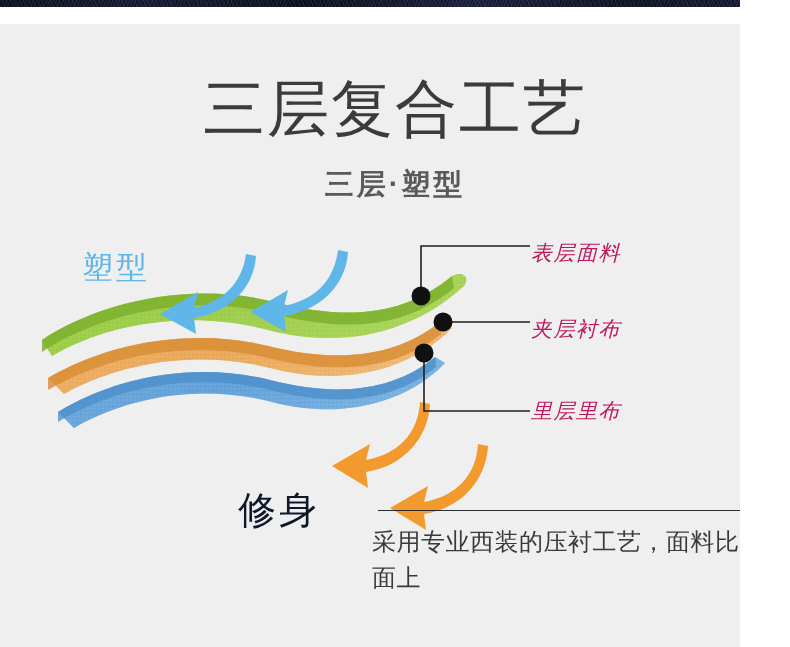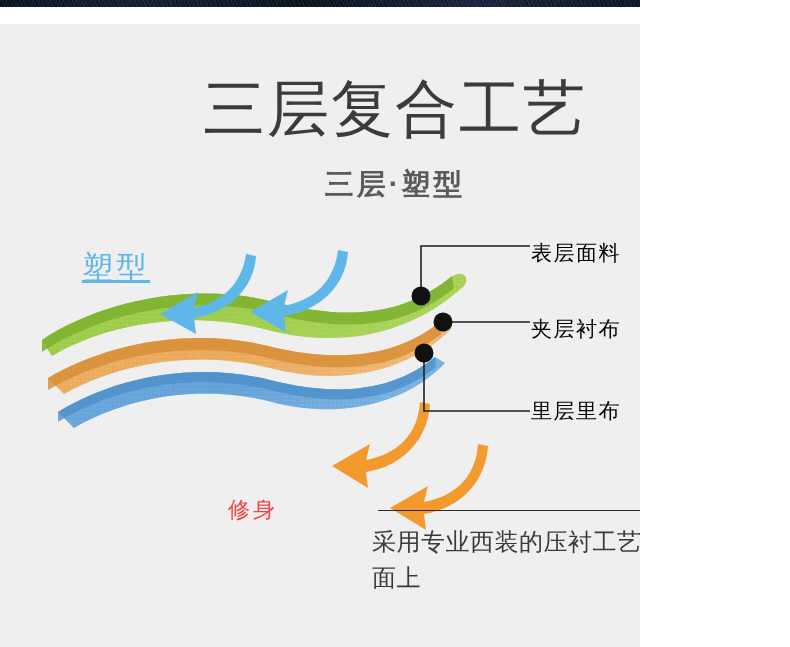--- a/index.html
+++ b/index.html
@@ -5,21 +5,21 @@
   html, body {
     margin: 0;
     padding: 0;
     background: #ffffff;
   }
   body {
     font-family: "Liberation Sans", "DejaVu Sans", sans-serif;
   }
   .page {
     position: relative;
-    width: 640px;
+    width: 740px;
     height: 647px;
     overflow: hidden;
     background: #ffffff;
   }
   
   .top-strip {
     position: absolute;
     left: 0; top: 0;
     width: 790px;
     height: 7px;
@@ -81,47 +81,47 @@
 
   
   .cap-shape {
     position: absolute;
     left: 82px; top: 250px;
     font-size: 31px;
     line-height: 36px;
     letter-spacing: 3px;
     color: #5fb6e8;
     white-space: nowrap;
-    text-decoration: underline;
   }
   .cap-slim {
     position: absolute;
-    left: 228px; top: 492px;
-    font-size: 22px;
+    left: 238px; top: 492px;
+    font-size: 38px;
     line-height: 36px;
     letter-spacing: 3px;
-    color: #ef4444;
+    color: #0f172a;
     white-space: nowrap;
   }
 
   
   .callout-svg {
     position: absolute;
     left: 400px; top: 228px;
     width: 140px; height: 200px;
   }
 
   
   .layer-label {
     position: absolute;
     font-size: 21px;
     line-height: 26px;
     letter-spacing: 1.5px;
-    color: #000000;
-    white-space: nowrap;
+    color: #be185d;
+    white-space: nowrap;
+    font-style: italic;
   }
   .lbl-1 { left: 531px; top: 240px; }
   .lbl-2 { left: 531px; top: 316px; }
   .lbl-3 { left: 531px; top: 398px; }
 
   
   .rule {
     position: absolute;
     left: 378px;
     top: 510px;

